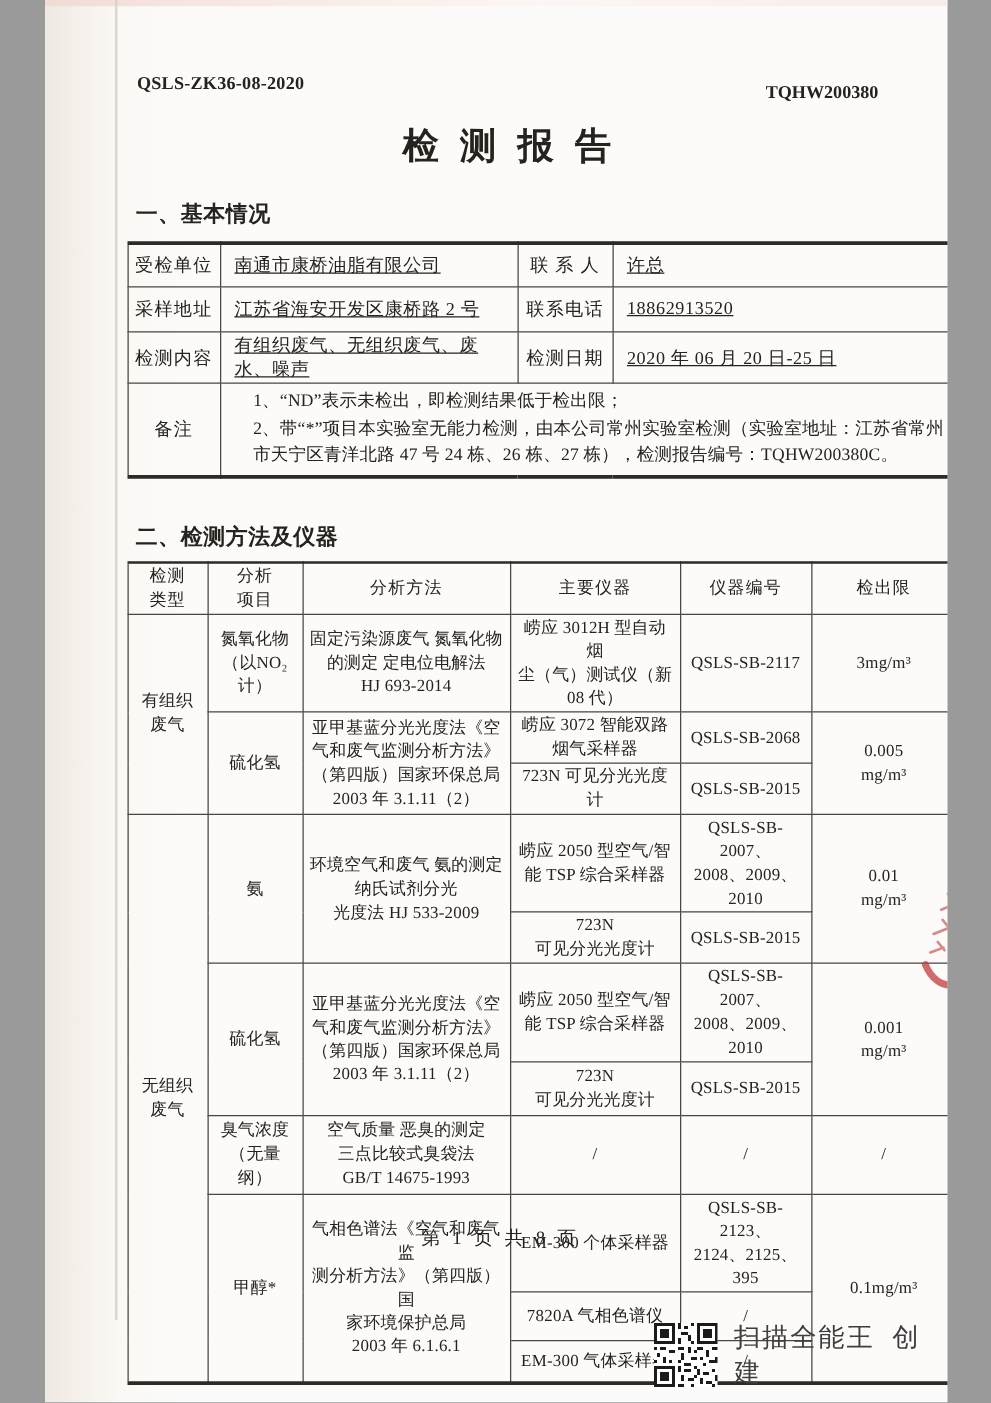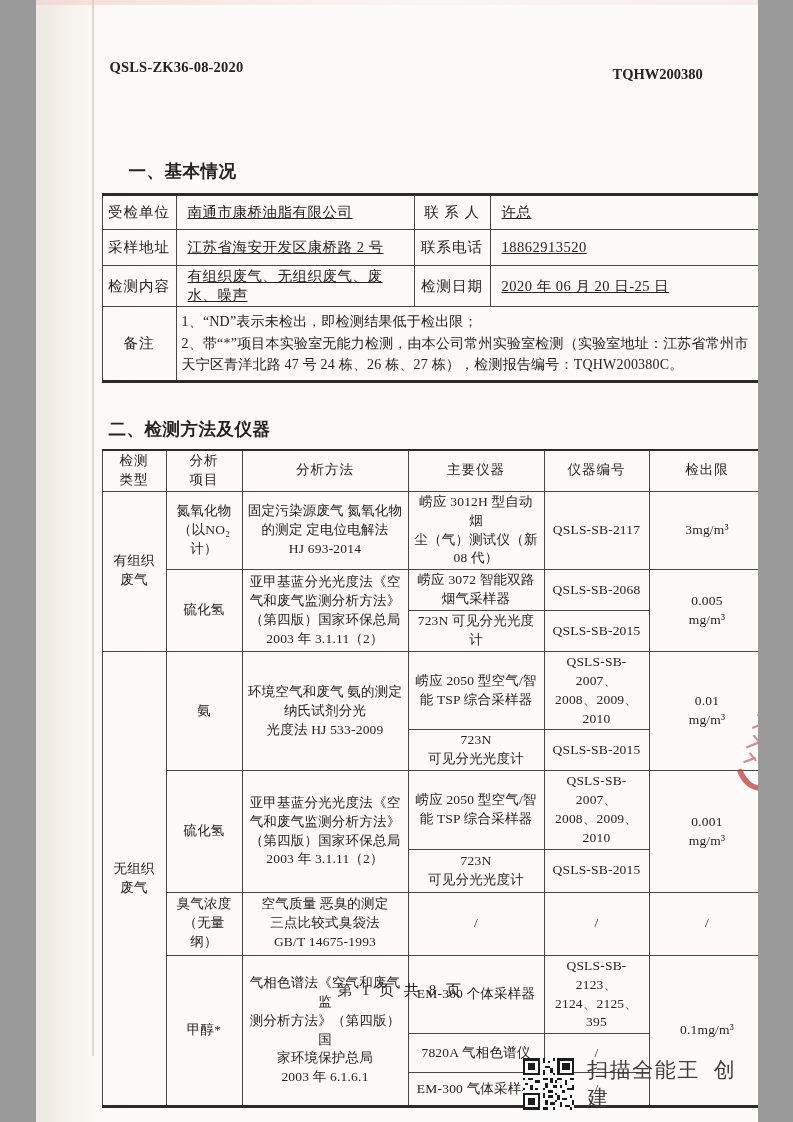--- a/index.html
+++ b/index.html
@@ -11,32 +11,32 @@
   }
   
   .scan-edge{position:absolute;left:56px;top:0;width:2px;height:1056px;background:#d9d1ca;opacity:.9;}
   .top-tint{position:absolute;left:0;top:0;width:100%;height:5px;background:linear-gradient(90deg,#f1d8d3 0%,#f7e6e1 25%,#fcf6f3 55%,#f6e9e6 100%);opacity:.85;}
 
   .code-left{position:absolute;left:74px;top:59px;font-size:14.5px;font-weight:bold;letter-spacing:.2px;}
   .code-right{position:absolute;left:577px;top:66px;font-size:14.5px;font-weight:bold;}
   .doc-title{position:absolute;left:30px;top:97px;width:680px;text-align:center;font-size:29px;font-weight:bold;letter-spacing:17px;text-indent:17px;}
 
   .sec-heading{position:absolute;font-size:17.5px;font-weight:bold;letter-spacing:.5px;}
-  .sec1{left:73px;top:159px;margin-left:20px;}
+  .sec1{left:73px;top:159px;}
   .sec2{left:73px;top:417px;}
 
   table{border-collapse:collapse;table-layout:fixed;position:absolute;left:66px;background:transparent;}
   td,th{border:1px solid #4c453e;padding:1px 4px;vertical-align:middle;font-weight:normal;}
   .t1{top:193px;width:663px;border-top:3px solid #2e2a25;border-bottom:3px solid #2e2a25;}
   .t2{top:449px;width:663px;border-top:2.5px solid #2e2a25;border-bottom:3px solid #2e2a25;}
   .t1 td{font-size:14.5px;}
   .lbl{text-align:center;letter-spacing:1px;}
   .val{text-align:left;padding-left:11px;letter-spacing:.5px;text-decoration:underline;}
   .t1 .r1{height:35px;border-radius:11px;} .t1 .r2{height:36px;} .t1 .r3{height:38px;} .t1 .r4{height:60px;}
-  .note-cell{padding:4px 8px 4px 5px;}
+  .note-cell{padding:4px 8px 4px 26px;}
   .note-line{font-size:14px;line-height:1.55;text-align:left;letter-spacing:.2px;}
 
   .t2 th,.t2 td{font-size:13.5px;text-align:center;white-space:pre-line;line-height:1.4;letter-spacing:.2px;}
   .t2 th{font-weight:normal;letter-spacing:1px;}
   .t2 .rh{height:37px;} .t2 .r66{height:66px;} .t2 .r38{height:38px;} .t2 .r40{height:40px;}
   .t2 .r37{height:37px;} .t2 .r43{height:43px;} .t2 .r63{height:63px;} .t2 .r39{height:39px;} .t2 .r34{height:34px;}
 
   .page-footer{position:absolute;left:0;top:981px;width:730px;text-align:center;font-size:15px;letter-spacing:3px;}
 
   .stamp{position:absolute;left:704px;top:652px;width:50px;height:152px;transform:rotate(6deg);opacity:.88;}
@@ -49,20 +49,21 @@
 <body>
 
 <div class="page">
 
   <div class="top-tint"></div>
   <div class="scan-edge"></div>
 
   <div class="code-left">QSLS-ZK36-08-2020</div>
   <div class="code-right">TQHW200380</div>
 
+  <div class="doc-title">检测报告</div>
 
   <div class="sec-heading sec1">一、基本情况</div>
 
   <table class="t1">
     <colgroup>
         <col style="width:74px">
         <col style="width:238px">
         <col style="width:76px">
         <col style="width:275px">
       </colgroup>

